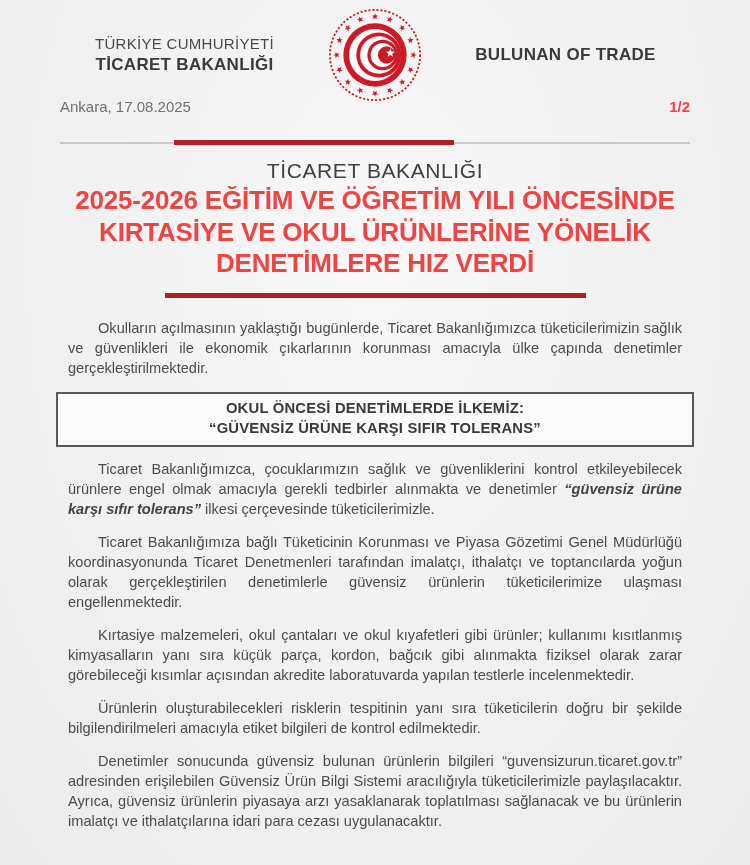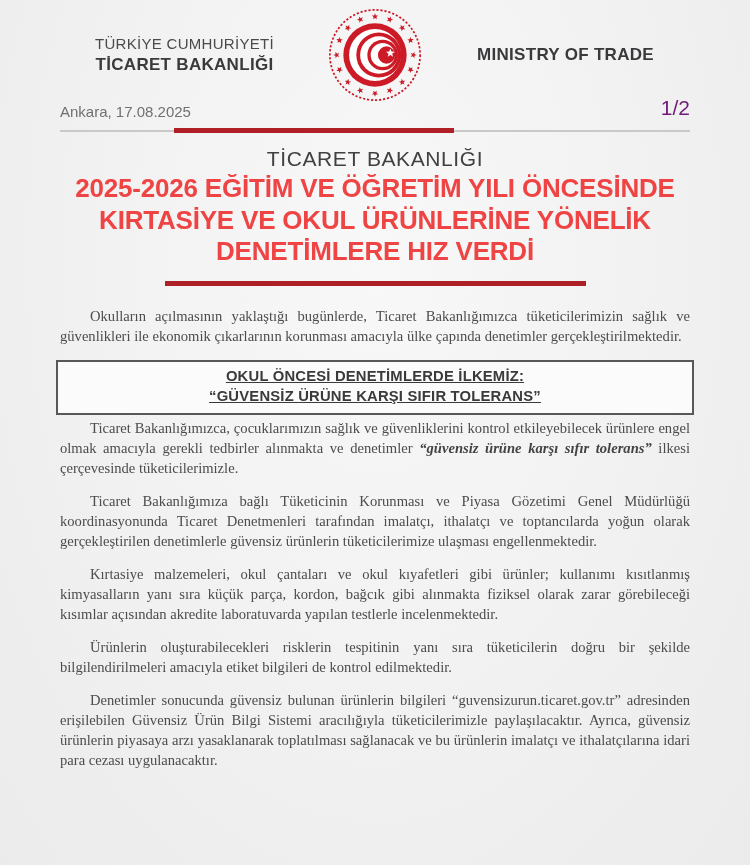--- a/index.html
+++ b/index.html
@@ -16,25 +16,25 @@
   .header{
     display:flex;align-items:center;justify-content:center;
     padding:14px 60px 0;gap:18px;height:96px;box-sizing:border-box;
   }
   .header .org{flex:1;text-align:center;line-height:1.25;}
   .org .l1{font-size:15px;color:#4a4a4c;letter-spacing:.3px;}
   .org .l2{font-size:17px;font-weight:bold;color:#3a3a3c;letter-spacing:.3px;}
   .logo-wrap{width:96px;height:96px;flex:0 0 auto;}
 
   .meta-row{
-    display:flex;justify-content:space-between;align-items:flex-end;
-    margin:2px 60px 4px;height:22px;
+    display:flex;justify-content:space-between;align-items:flex-start;
+    margin:2px 60px 16px;height:22px;
   }
   .dateline{font-size:15px;color:#707072;}
-  .page-num{font-size:21px;color:#701a75;}
+  .page-num{font-size:15px;color:#ef4444;font-weight:bold;}
 
   .rule{position:relative;margin:4px 60px 0;height:5px;}
   .rule .gray{position:absolute;top:2px;left:0;right:0;height:2px;background:#c9c9ca;}
   .rule .red{position:absolute;top:0;left:18.1%;width:44.5%;height:5px;background:#b01f26;}
 
   
   .kicker{
     margin-top:14px;text-align:center;
     font-size:21px;color:#414143;letter-spacing:.6px;
   }
@@ -43,29 +43,29 @@
     font-size:26px;font-weight:bold;color:#ef4444;
     line-height:1.22;letter-spacing:-.2px;
   }
   .headline-rule{
     width:421px;height:5px;background:#ad2026;margin:13px auto 0;
   }
 
   
   .content{margin:21px 60px 0;}
   .content p{
-    margin:0 0 13px;text-align:justify;text-indent:30px;
-    font-size:14.6px;line-height:1.37;color:#4c4c4e;font-family:Liberation Serif, serif;
+    margin:0 8px 13px;text-align:justify;text-indent:30px;
+    font-size:14.6px;line-height:1.37;color:#4c4c4e;
   }
   .content p .em{font-weight:bold;font-style:italic;color:#434345;}
   .hbox{
     border:2px solid #58585a;background:#fbfbfb;
-    margin:0 -4px 4px;padding:5px 8px 6px;
+    margin:0 -4px 13px;padding:5px 8px 6px;
     text-align:center;font-weight:bold;font-size:14.8px;color:#3a3a3c;
-    line-height:1.35;letter-spacing:.2px;text-decoration:underline;
+    line-height:1.35;letter-spacing:.2px;
   }
 </style>
 </head>
 <body>
 
 <div class="page">
 
   <div class="header">
     <div class="org">
       <div class="l1">TÜRKİYE CUMHURİYETİ</div>
@@ -101,21 +101,21 @@
         <circle cx="54" cy="50" r="23.5" fill="#cc1b27"></circle>
         <circle cx="54" cy="50" r="19.5" fill="#ffffff"></circle>
         <circle cx="58" cy="50" r="16" fill="#cc1b27"></circle>
         <circle cx="58" cy="50" r="12.5" fill="#ffffff"></circle>
         <circle cx="62" cy="50" r="9" fill="#cc1b27"></circle>
         <use href="#st" transform="translate(66 48) scale(1.35)" fill="#ffffff"></use>
       </svg>
     </div>
 
     <div class="org">
-      <div class="l2">MINISTRY OF TRADE</div>
+      <div class="l2">BULUNAN OF TRADE</div>
     </div>
   </div>
 
   <div class="meta-row">
     <span class="dateline">Ankara, 17.08.2025</span>
     <span class="page-num">1/2</span>
   </div>
 
   <div class="rule">
     <div class="gray"></div>

